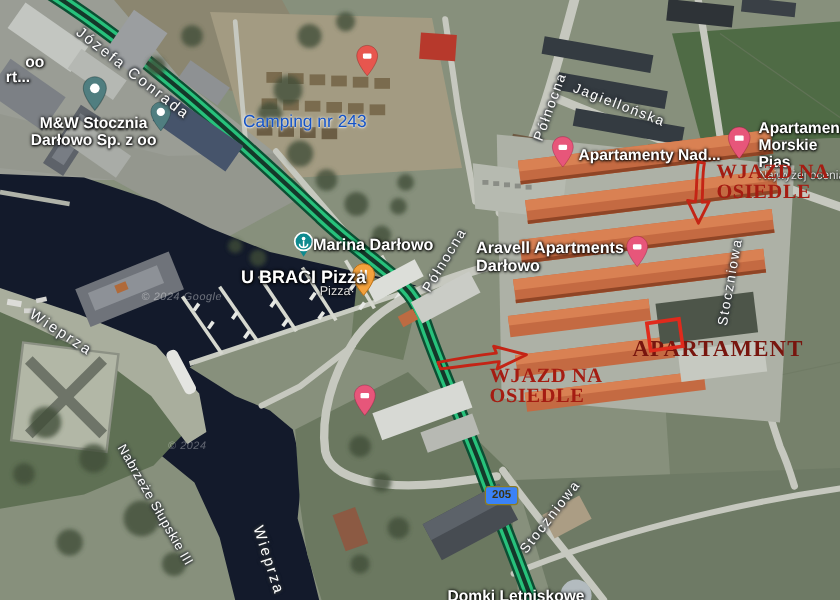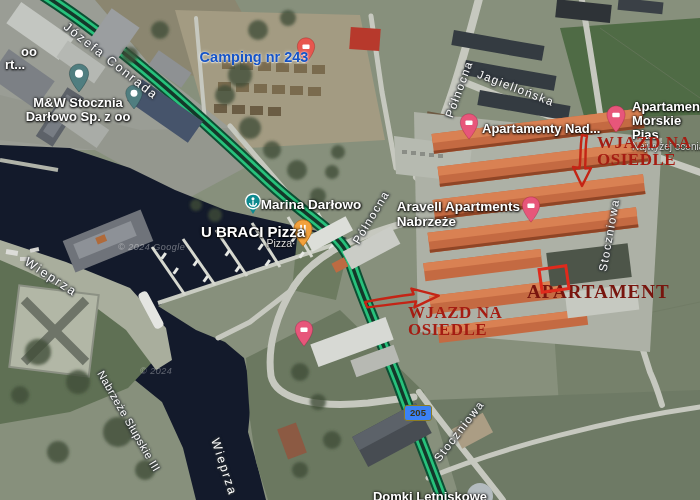--- a/index.html
+++ b/index.html
@@ -21,22 +21,23 @@
   .lbl-poi{
     color:#fff;font-weight:700;font-size:13px;
     text-shadow:0 1px 2px rgba(0,0,0,.95),0 0 3px rgba(0,0,0,.85),1px 0 2px rgba(0,0,0,.7);
   }
   .lbl-poi.lg{font-size:15px;font-weight:700;}
   .lbl-sub{
     color:#dedede;font-size:10.5px;font-weight:400;
     text-shadow:0 1px 2px rgba(0,0,0,.9),0 0 2px rgba(0,0,0,.8);
   }
   .lbl-blue{
-    color:#1553c6;font-weight:700;font-size:14.5px;
+    color:#1553c6;font-weight:400;font-size:14.5px;
     text-shadow:0 0 2px rgba(255,255,255,.85),0 1px 1px rgba(255,255,255,.5),0 0 4px rgba(255,255,255,.5);
+    margin-top:45px;
   }
   .poi-block{position:absolute;line-height:1.08;}
   .pin{position:absolute;transform:translate(-50%,-100%);line-height:0;}
   .annot{
     position:absolute;font-family:"Liberation Serif", serif;font-weight:700;
     line-height:1.02;letter-spacing:.5px;
   }
   .annot.bright{color:#a51c12;font-size:17px;}
   .annot.dark{color:#78150e;font-size:19px;letter-spacing:1px;text-align:right;}
   .red-rect{
@@ -371,21 +372,21 @@
 
   <div class="abs lbl-poi lg" style="left:253px;top:231px;transform:translate(-50%,-50%)">U BRACI Pizza</div>
   <div class="abs lbl-sub" style="left:281px;top:243px;transform:translate(-50%,-50%)">Pizza·</div>
 
   <div class="poi-block" style="left:482px;top:122px">
     <div class="lbl-poi">Apartamenty Nad...</div>
   </div>
 
   <div class="poi-block" style="left:520px;top:200px;transform:translateX(-100%);text-align:left">
     <div class="lbl-poi" style="font-size:13.5px">Aravell Apartments</div>
-    <div class="lbl-poi" style="font-size:13.5px">Nabrzeże</div>
+    <div class="lbl-poi" style="font-size:13.5px">Darłowo</div>
   </div>
 
   <div class="poi-block" style="left:632px;top:100px">
     <div class="lbl-poi">Apartamenty</div>
     <div class="lbl-poi">Morskie Pias</div>
     <div class="lbl-sub" style="font-size:10px">Najwyżej ocenia</div>
   </div>
 
 
   <div class="abs lbl-poi" style="left:430px;top:496px;transform:translate(-50%,-50%)">Domki Letniskowe</div>

